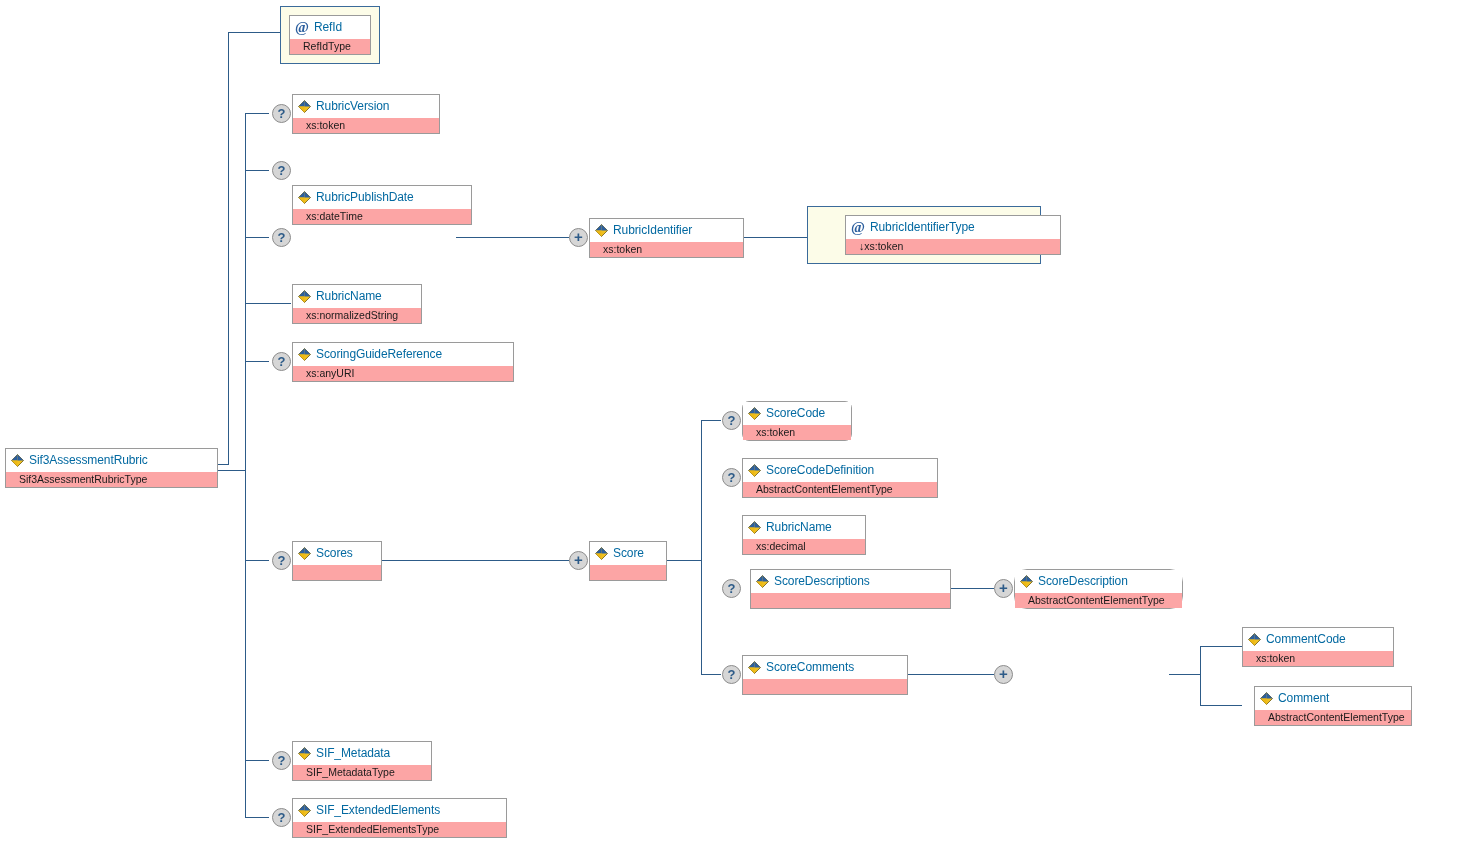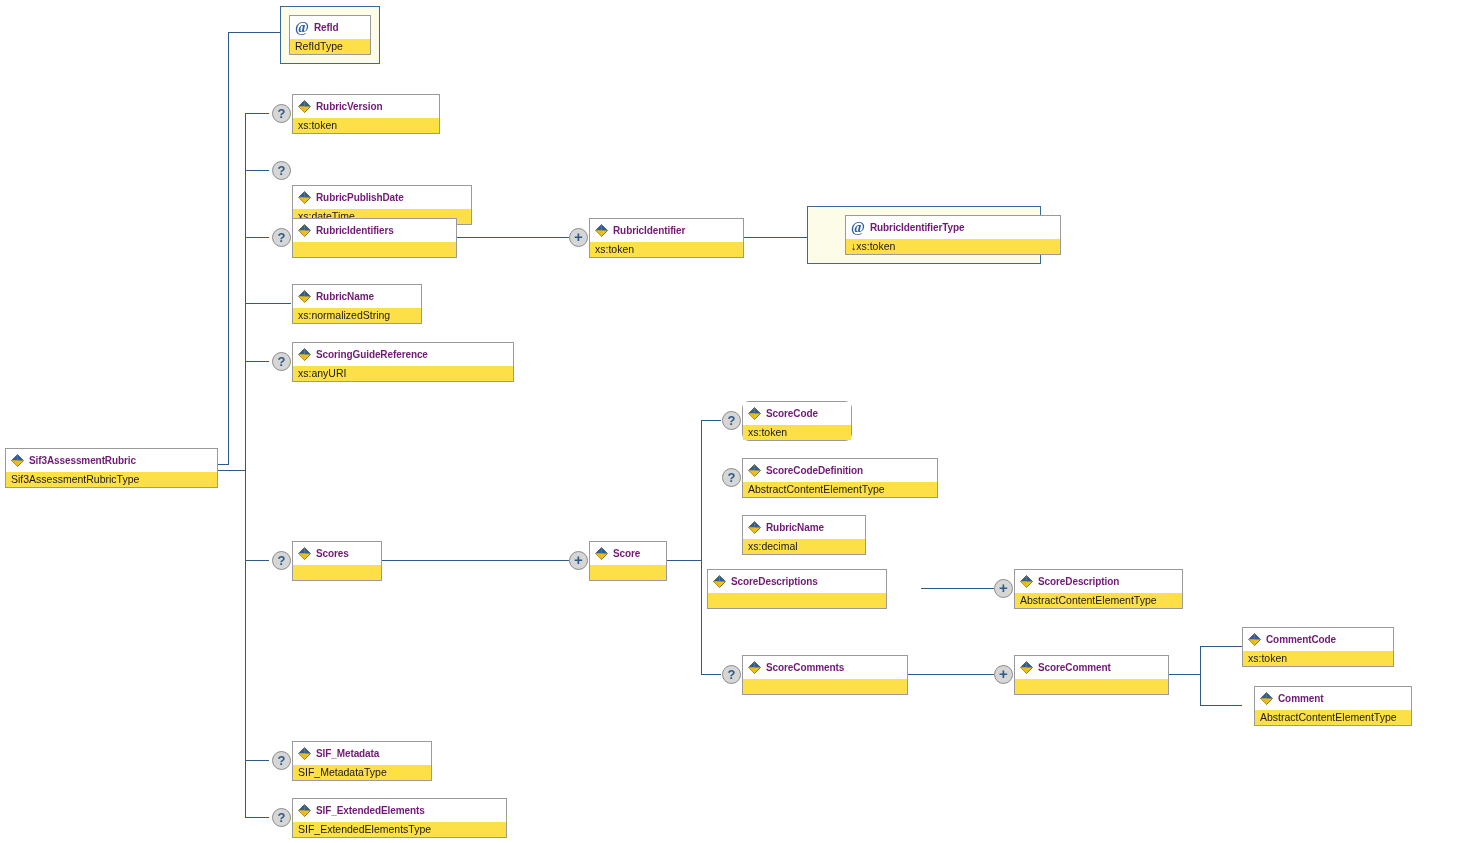--- a/index.html
+++ b/index.html
@@ -35,31 +35,31 @@
   .node .name-row {
     display: flex;
     align-items: center;
     box-sizing: border-box;
     height: 22px;
     padding: 0 7px 0 5px;
     background: #ffffff;
     white-space: nowrap;
   }
   .node .name-txt {
-    font-size: 10px;
-    font-weight: bold;
-    color: #701a75;
+    font-size: 12px;
+    font-weight: normal;
+    color: #0369a1;
     letter-spacing: -0.1px;
   }
   .node .type-row {
     box-sizing: border-box;
     height: 16px;
     line-height: 15px;
-    padding: 0 5px;
-    background: #fde047;
+    padding: 0 13px;
+    background: #fca5a5;
     border-top: 1px solid #ffffff;
     font-size: 10.5px;
     color: #1a1a1a;
     white-space: nowrap;
     overflow: hidden;
   }
   .node.no-type .type-row { color: transparent; }
 
   
   .attr-wrap {
@@ -204,34 +204,20 @@
             <polygon points="6.5,0.5 6.5,6.5 0.5,6.5" fill="#2c5f9e"></polygon>
             <polygon points="0.5,6.5 6.5,6.5 6.5,12.5" fill="#eeb914"></polygon>
           </svg>
         </span>
       <span class="name-txt">RubricPublishDate</span>
     </div>
     <div class="type-row">xs:dateTime</div>
   </div>
 
   <div class="marker" style="left:272px; top:228px;">?</div>
-  <div class="node no-type" style="left:292px; top:218px; width:165px;">
-    <div class="name-row">
-      <span class="icon icon-el">
-          <svg width="13" height="13" viewBox="0 0 13 13">
-            <polygon points="6.5,0.5 12.5,6.5 6.5,12.5 0.5,6.5" fill="#f0c020" stroke="#6d5a10" stroke-width="0.8"></polygon>
-            <polygon points="6.5,0.5 12.5,6.5 6.5,6.5" fill="#2c5f9e"></polygon>
-            <polygon points="6.5,0.5 6.5,6.5 0.5,6.5" fill="#2c5f9e"></polygon>
-            <polygon points="0.5,6.5 6.5,6.5 6.5,12.5" fill="#eeb914"></polygon>
-          </svg>
-        </span>
-      <span class="name-txt">RubricIdentifiers</span>
-    </div>
-    <div class="type-row"></div>
-  </div>
 
   <div class="marker plus" style="left:569px; top:228px;">+</div>
   <div class="node" style="left:589px; top:218px; width:155px;">
     <div class="name-row">
       <span class="icon icon-el">
           <svg width="13" height="13" viewBox="0 0 13 13">
             <polygon points="6.5,0.5 12.5,6.5 6.5,12.5 0.5,6.5" fill="#f0c020" stroke="#6d5a10" stroke-width="0.8"></polygon>
             <polygon points="6.5,0.5 12.5,6.5 6.5,6.5" fill="#2c5f9e"></polygon>
             <polygon points="6.5,0.5 6.5,6.5 0.5,6.5" fill="#2c5f9e"></polygon>
             <polygon points="0.5,6.5 6.5,6.5 6.5,12.5" fill="#eeb914"></polygon>
@@ -357,37 +343,37 @@
             <polygon points="6.5,0.5 6.5,6.5 0.5,6.5" fill="#2c5f9e"></polygon>
             <polygon points="0.5,6.5 6.5,6.5 6.5,12.5" fill="#eeb914"></polygon>
           </svg>
         </span>
       <span class="name-txt">RubricName</span>
     </div>
     <div class="type-row">xs:decimal</div>
   </div>
 
   <div class="marker" style="left:722px; top:579px;">?</div>
-  <div class="node no-type" style="left:707px; top:569px; width:180px;">
+  <div class="node no-type" style="left:750px; top:569px; width:201px;">
     <div class="name-row">
       <span class="icon icon-el">
           <svg width="13" height="13" viewBox="0 0 13 13">
             <polygon points="6.5,0.5 12.5,6.5 6.5,12.5 0.5,6.5" fill="#f0c020" stroke="#6d5a10" stroke-width="0.8"></polygon>
             <polygon points="6.5,0.5 12.5,6.5 6.5,6.5" fill="#2c5f9e"></polygon>
             <polygon points="6.5,0.5 6.5,6.5 0.5,6.5" fill="#2c5f9e"></polygon>
             <polygon points="0.5,6.5 6.5,6.5 6.5,12.5" fill="#eeb914"></polygon>
           </svg>
         </span>
       <span class="name-txt">ScoreDescriptions</span>
     </div>
     <div class="type-row"></div>
   </div>
 
   <div class="marker plus" style="left:994px; top:579px;">+</div>
-  <div class="node" style="left:1014px; top:569px; width:169px;">
+  <div class="node" style="left:1014px; top:569px; width:169px;border-radius:13px;">
     <div class="name-row">
       <span class="icon icon-el">
           <svg width="13" height="13" viewBox="0 0 13 13">
             <polygon points="6.5,0.5 12.5,6.5 6.5,12.5 0.5,6.5" fill="#f0c020" stroke="#6d5a10" stroke-width="0.8"></polygon>
             <polygon points="6.5,0.5 12.5,6.5 6.5,6.5" fill="#2c5f9e"></polygon>
             <polygon points="6.5,0.5 6.5,6.5 0.5,6.5" fill="#2c5f9e"></polygon>
             <polygon points="0.5,6.5 6.5,6.5 6.5,12.5" fill="#eeb914"></polygon>
           </svg>
         </span>
       <span class="name-txt">ScoreDescription</span>
@@ -405,34 +391,20 @@
             <polygon points="6.5,0.5 6.5,6.5 0.5,6.5" fill="#2c5f9e"></polygon>
             <polygon points="0.5,6.5 6.5,6.5 6.5,12.5" fill="#eeb914"></polygon>
           </svg>
         </span>
       <span class="name-txt">ScoreComments</span>
     </div>
     <div class="type-row"></div>
   </div>
 
   <div class="marker plus" style="left:994px; top:665px;">+</div>
-  <div class="node no-type" style="left:1014px; top:655px; width:155px;">
-    <div class="name-row">
-      <span class="icon icon-el">
-          <svg width="13" height="13" viewBox="0 0 13 13">
-            <polygon points="6.5,0.5 12.5,6.5 6.5,12.5 0.5,6.5" fill="#f0c020" stroke="#6d5a10" stroke-width="0.8"></polygon>
-            <polygon points="6.5,0.5 12.5,6.5 6.5,6.5" fill="#2c5f9e"></polygon>
-            <polygon points="6.5,0.5 6.5,6.5 0.5,6.5" fill="#2c5f9e"></polygon>
-            <polygon points="0.5,6.5 6.5,6.5 6.5,12.5" fill="#eeb914"></polygon>
-          </svg>
-        </span>
-      <span class="name-txt">ScoreComment</span>
-    </div>
-    <div class="type-row"></div>
-  </div>
 
   <div class="node" style="left:1242px; top:627px; width:152px;">
     <div class="name-row">
       <span class="icon icon-el">
           <svg width="13" height="13" viewBox="0 0 13 13">
             <polygon points="6.5,0.5 12.5,6.5 6.5,12.5 0.5,6.5" fill="#f0c020" stroke="#6d5a10" stroke-width="0.8"></polygon>
             <polygon points="6.5,0.5 12.5,6.5 6.5,6.5" fill="#2c5f9e"></polygon>
             <polygon points="6.5,0.5 6.5,6.5 0.5,6.5" fill="#2c5f9e"></polygon>
             <polygon points="0.5,6.5 6.5,6.5 6.5,12.5" fill="#eeb914"></polygon>
           </svg>

